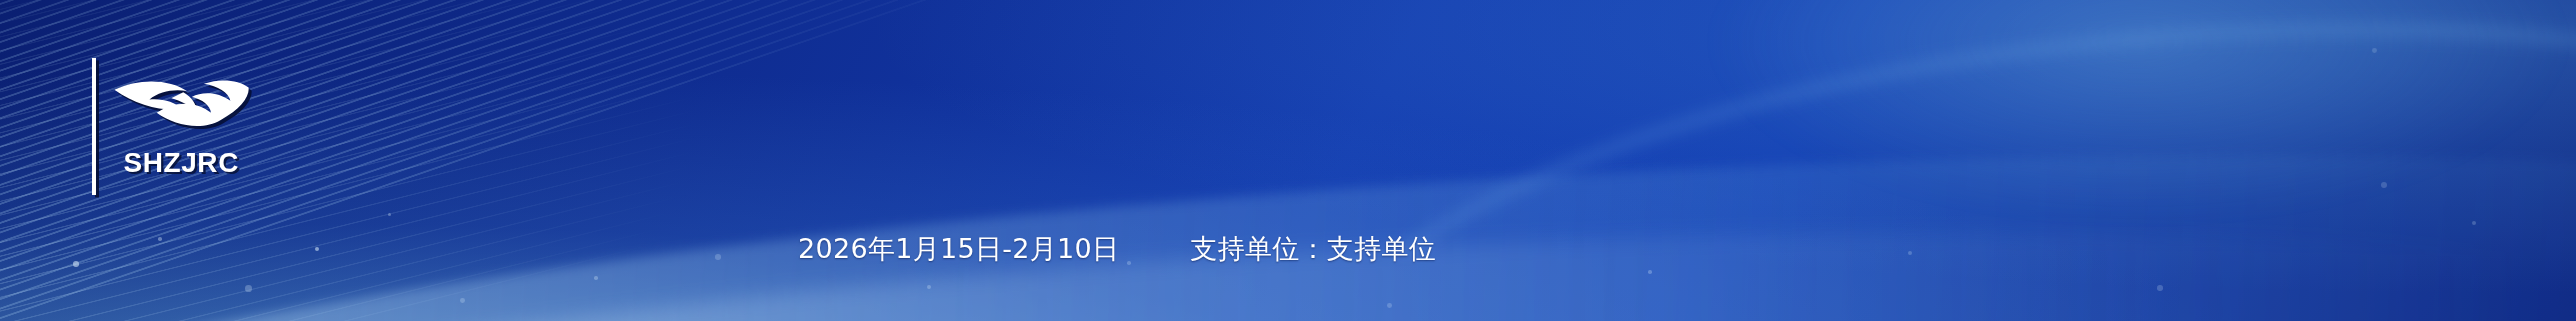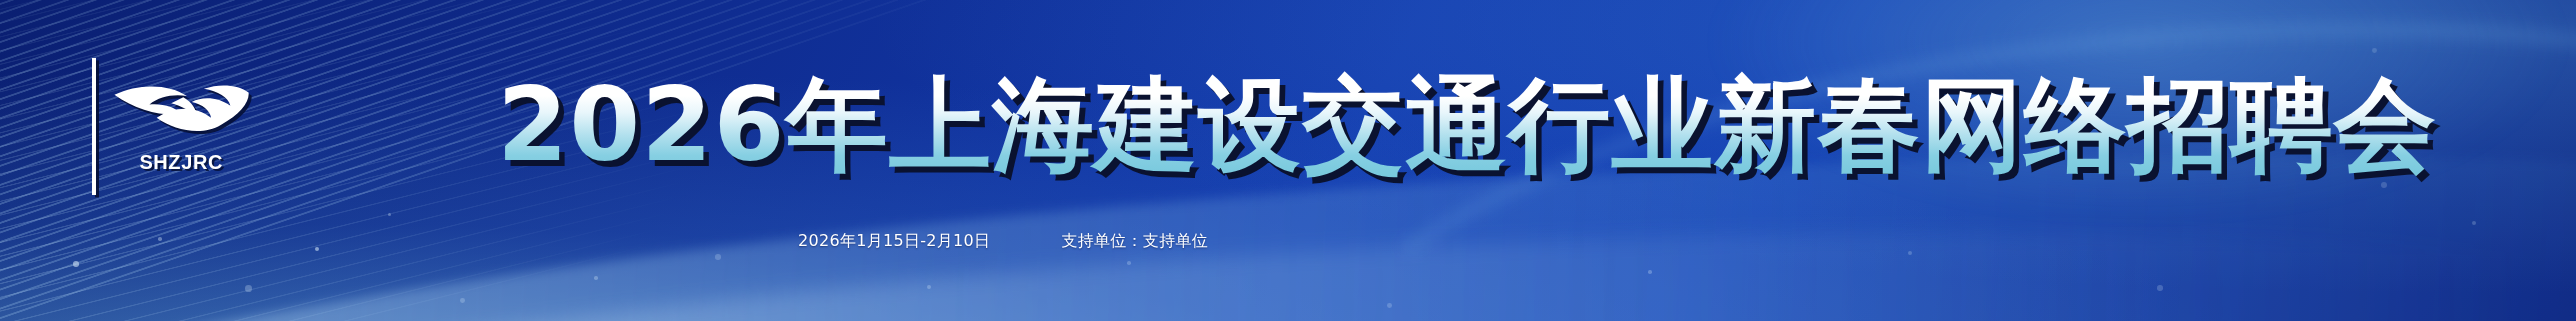--- a/index.html
+++ b/index.html
@@ -141,21 +141,21 @@
 
   .divider{
     width:3.6px; height:137px; margin:0 15.8px 0 13.3px;
     background:#ffffff;
     box-shadow:3px 2.4px 0 rgba(6,16,54,0.92);
   }
 
   .logo-right{width:139px;}
   .logo-right .mark{height:68px;}
   .shzjrc-abbr{
-    margin-top:4.8px; color:#fff; font-weight:700; font-size:20px; letter-spacing:0.6px;
+    margin-top:4.8px; color:#fff; font-weight:700; font-size:28px; letter-spacing:0.6px;
     text-shadow:2.4px 2.4px 0 rgba(6,16,54,0.85);
     font-family:"Liberation Sans","DejaVu Sans",sans-serif;
     white-space:nowrap;
   }
   .shzjrc-cn{
     margin-top:1.2px; color:#fff; font-weight:700; font-size:27px; letter-spacing:1.2px;
     text-shadow:2.4px 2.4px 0 rgba(6,16,54,0.9);
     font-family:"DejaVu Sans","Liberation Sans",sans-serif;
     white-space:nowrap;
   }
@@ -192,21 +192,21 @@
     color:transparent;
     -webkit-text-fill-color:transparent;
     white-space:nowrap;
   }
 
   
   .meta{
     position:absolute; left:798px; top:231px;
     display:flex; align-items:baseline;
     color:#ffffff;
-    font-size:16px;
+    font-size:27px;
     font-weight:400;
     letter-spacing:0.3px;
     white-space:nowrap;
     font-family:"DejaVu Sans","Liberation Sans",sans-serif;
     text-shadow:0 0.6px 1.8px rgba(5,20,70,0.5);
     text-align:right;
   }
   .meta .gap-a{width:38px;display:inline-block;}
   .meta .gap-b{width:33px;display:inline-block;}
 </style>
@@ -261,24 +261,20 @@
                    C138,44 104,44 74,64 C104,86 150,94 180,76 C212,58 228,38 226,22 Z" fill="#ffffff"></path>
 
           <path d="M118,30 C132,38 140,50 140,62 C128,52 114,44 98,40 Z" fill="#ffffff"></path>
         </svg>
       </div>
       <div class="shzjrc-abbr">SHZJRC</div>
     </div>
 
   </div>
 
-  <div class="headline">
-    <span class="hl-shadow">2026年上海建设交通行业新春网络招聘会</span>
-    <span class="hl-fill">2026年上海建设交通行业新春网络招聘会</span>
-  </div>
 
   <div class="meta">
     <span>2026年1月15日-2月10日</span>
     <span class="gap-a"></span>
     <span class="gap-b"></span>
     <span>支持单位：支持单位</span>
   </div>
 
 </div>
 

